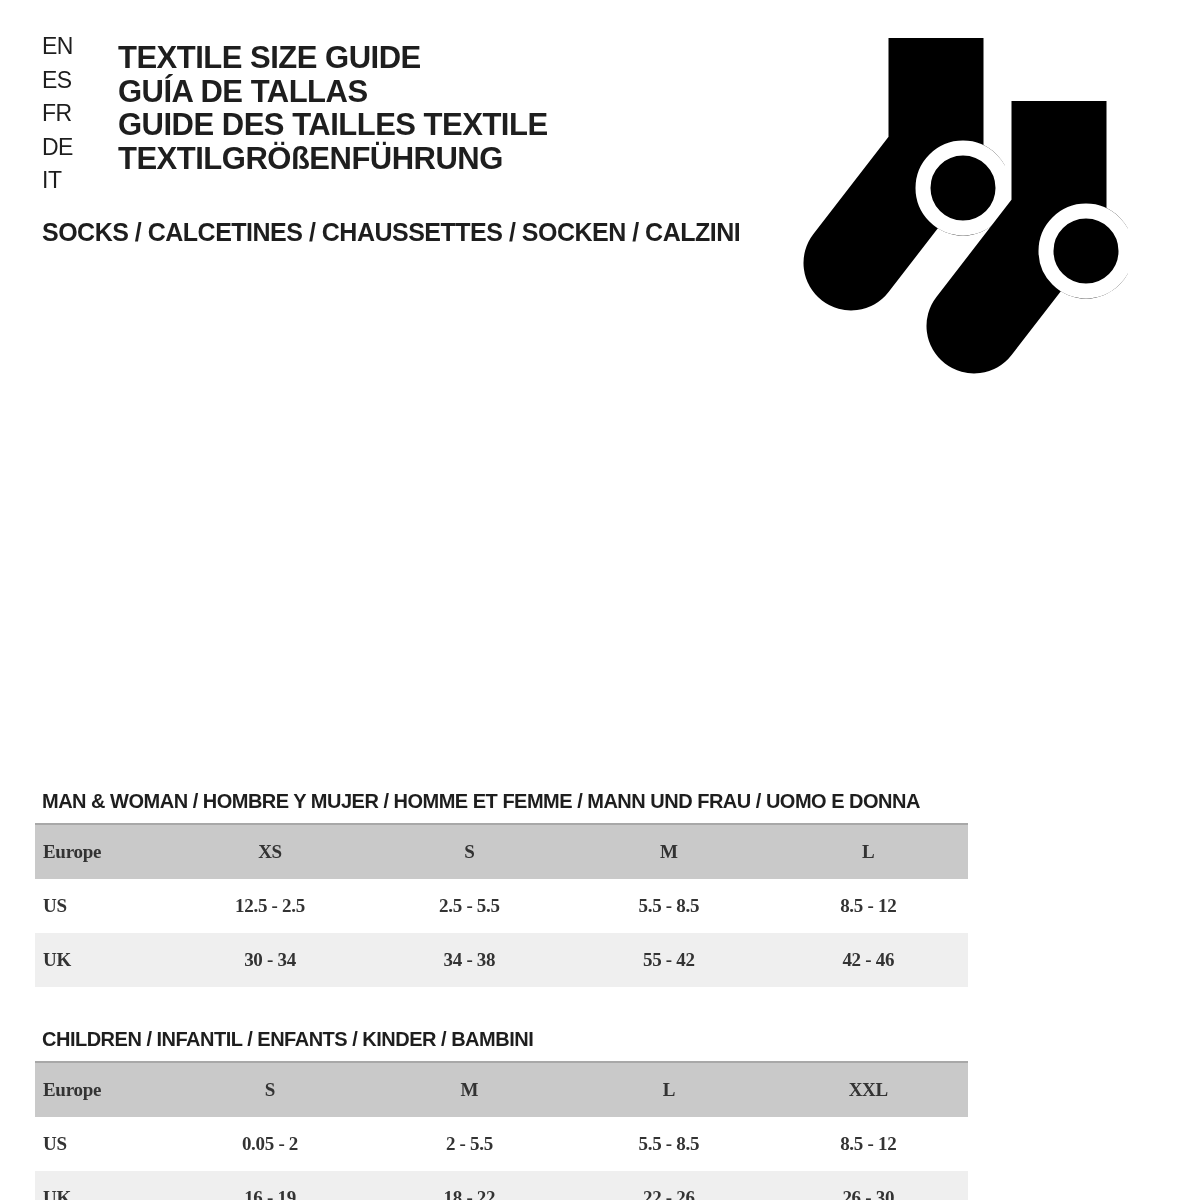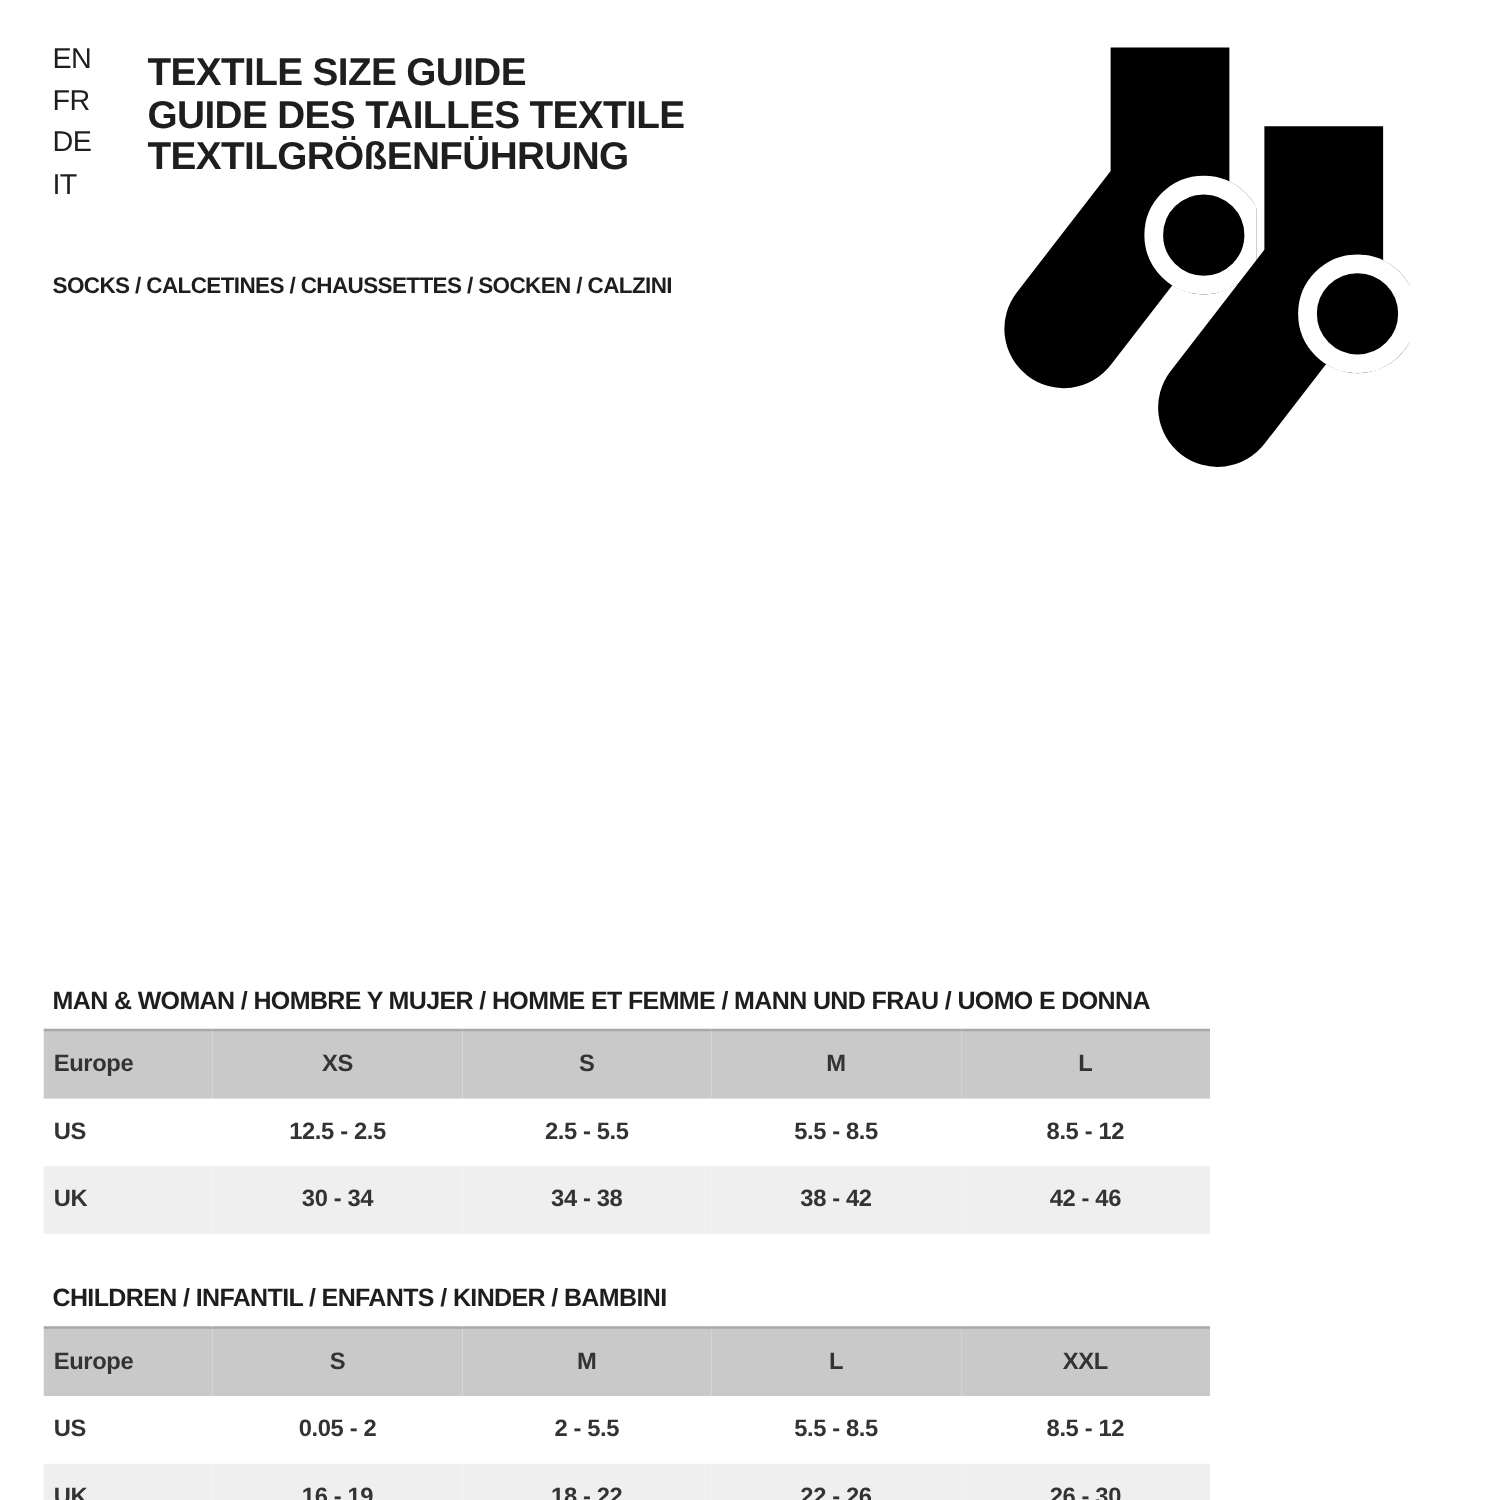--- a/index.html
+++ b/index.html
@@ -33,21 +33,21 @@
     font-weight: 700;
     letter-spacing: -0.5px;
     white-space: nowrap;
     margin-top: 23px;
   }
 
   
   .product-line {
     position: absolute;
     left: 42px; top: 218px;
-    font-size: 18px;
+    font-size: 25px;
     font-weight: 700;
     letter-spacing: -0.5px;
     white-space: nowrap;
   }
 
   
   .sock-svg { position: absolute; }
   .sock-svg .sock-body { stroke: var(--icon, #000); fill: none; }
   .sock-svg .heel-bump { fill: var(--icon, #000); }
   .sock-svg .heel-ring { fill: none; stroke: #ffffff; }
@@ -83,35 +83,40 @@
   table.size-table tbody tr:nth-child(2) { background: var(--row-alt-bg, #efefef); }
   table.size-table th,
   table.size-table td {
     font-size: 19px;
     font-weight: 700;
     letter-spacing: -0.3px;
     text-align: center;
     padding: 16px;
     color: var(--table-text, #333333);
     vertical-align: middle;
+    font-family: Liberation Serif, serif;
   }
   table.size-table th:first-child,
   table.size-table td:first-child {
     text-align: left;
     padding-left: 8px;
   }
   table.size-table col.label-col { width: 14.5%; }
 </style>
 </head>
 <body>
 
 <div class="lang-block">
     <div class="lang-row">
       <span class="lang-code">EN</span>
       <span class="lang-title">TEXTILE SIZE GUIDE</span>
+    </div>
+    <div class="lang-row">
+      <span class="lang-code">ES</span>
+      <span class="lang-title">GUÍA DE TALLAS</span>
     </div>
     <div class="lang-row">
       <span class="lang-code">FR</span>
       <span class="lang-title">GUIDE DES TAILLES TEXTILE</span>
     </div>
     <div class="lang-row">
       <span class="lang-code">DE</span>
       <span class="lang-title">TEXTILGRÖßENFÜHRUNG</span>
     </div>
     <div class="lang-row">
@@ -156,21 +161,21 @@
           <td>US</td>
           <td>12.5 - 2.5</td>
           <td>2.5 - 5.5</td>
           <td>5.5 - 8.5</td>
           <td>8.5 - 12</td>
         </tr>
         <tr>
           <td>UK</td>
           <td>30 - 34</td>
           <td>34 - 38</td>
-          <td>38 - 42</td>
+          <td>55 - 42</td>
           <td>42 - 46</td>
         </tr>
       </tbody>
     </table>
 </div>
 
 <div class="size-section children">
   <div class="section-title">CHILDREN / INFANTIL / ENFANTS / KINDER / BAMBINI</div>
   <table class="size-table">
       <colgroup>

